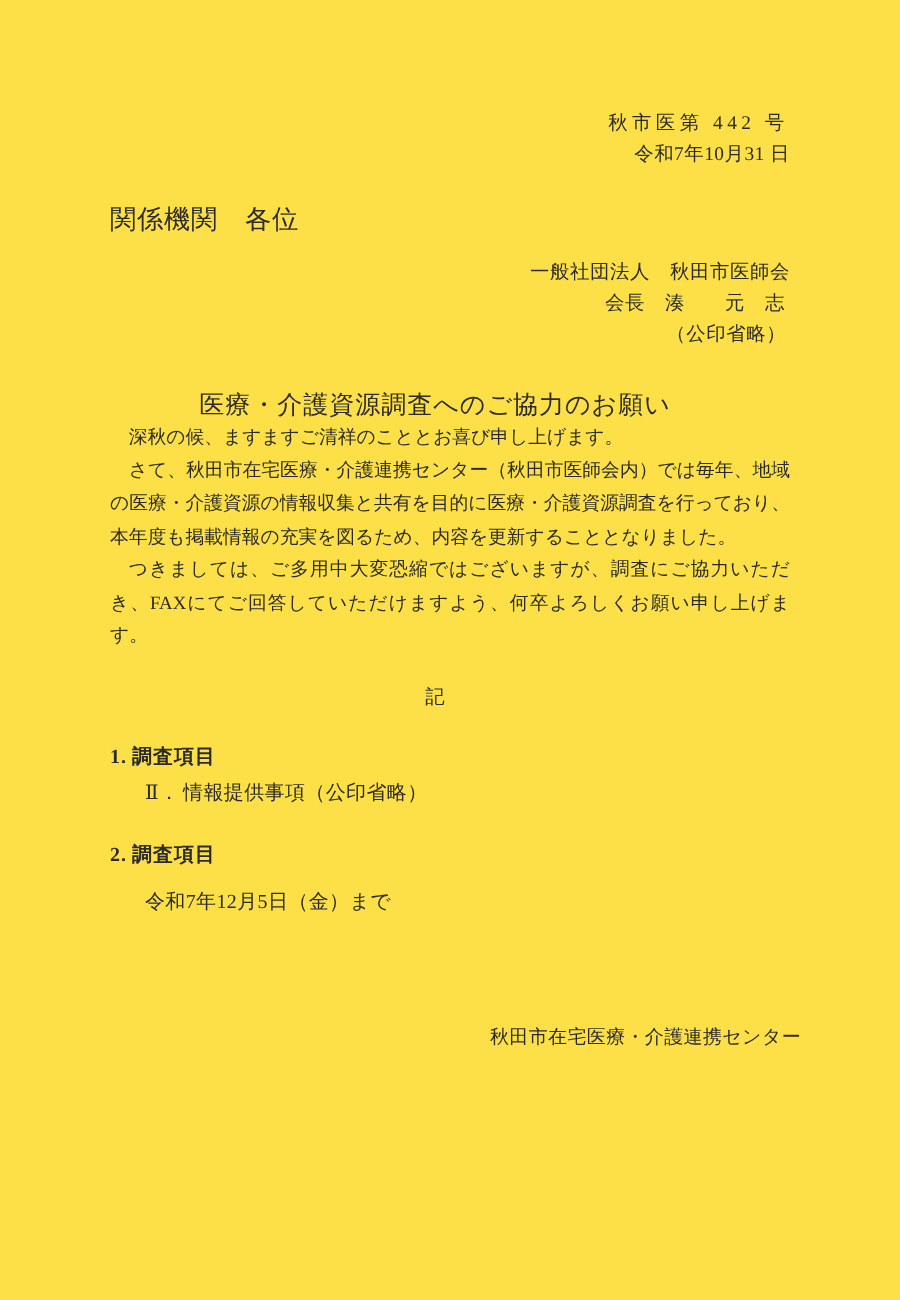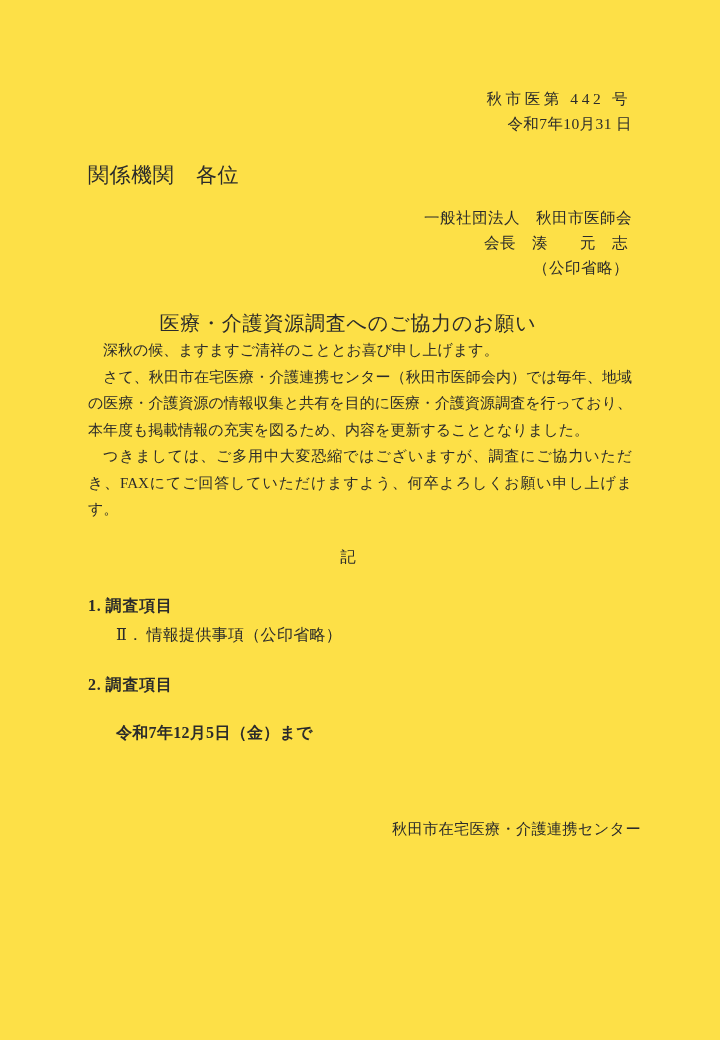--- a/index.html
+++ b/index.html
@@ -112,40 +112,38 @@
     line-height: 25px;
   }
   .section-item {
     letter-spacing: 0.3px;
     white-space: nowrap;
   }
   .roman { padding-right: 3px; }
   .sp-wide { letter-spacing: 5px; }
 
   .section-body {
-    margin-top: 23px;
+    margin-top: 12px;
     padding-left: 28px;
     line-height: 25px;
     letter-spacing: 0.3px;
-    font-weight: bold;
   }
 
   
   .contact-block {
     position: absolute;
     left: 392px;
     top: 818px;
     font-size: 15.2px;
     line-height: 24.5px;
     letter-spacing: 0.3px;
   }
   .contact-row {
     display: block;
     white-space: nowrap;
-    font-family: Liberation Mono, monospace;
   }
   .contact-label {
     display: inline-block;
     width: 46px;
   }
   .contact-value { }
   .contact-name-label {
     display: inline-block;
     width: 46px;
   }

